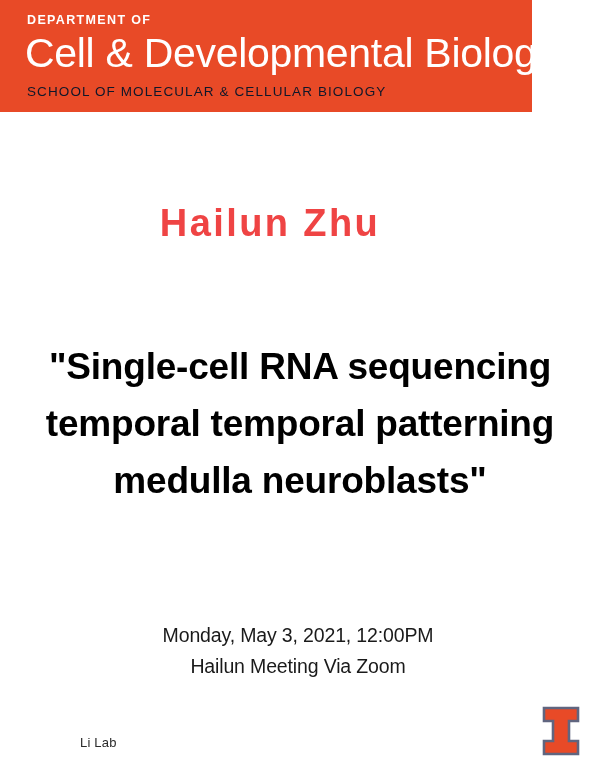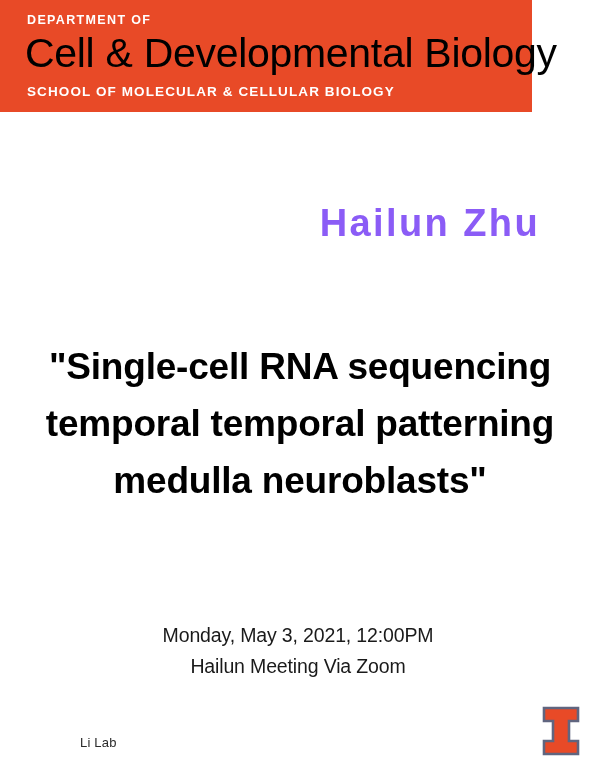--- a/index.html
+++ b/index.html
@@ -37,46 +37,46 @@
     color: #ffffff;
     line-height: 1;
   }
   .banner-title {
     position: absolute;
     left: 25px;
     top: 31px;
     font-size: 41px;
     font-weight: normal;
     letter-spacing: -0.3px;
-    color: #000000;
+    color: #ffffff;
     line-height: 1.12;
     white-space: nowrap;
   }
   .banner-sub {
     position: absolute;
     left: 27px;
     top: 85px;
     font-size: 13.5px;
-    font-weight: bold;
+    font-weight: normal;
     letter-spacing: 1.1px;
-    color: #ffffff;
+    color: #0f172a;
     line-height: 1;
   }
 
   
   .speaker-name {
     position: absolute;
     left: 0;
     top: 203px;
     width: 540px;
-    text-align: right;
+    text-align: center;
     font-size: 38px;
     font-weight: bold;
     letter-spacing: 2.4px;
-    color: #8b5cf6;
+    color: #ef4444;
     line-height: 1.1;
   }
 
   
   .talk-title {
     position: absolute;
     left: 20px;
     top: 338px;
     width: 560px;
     text-align: center;

